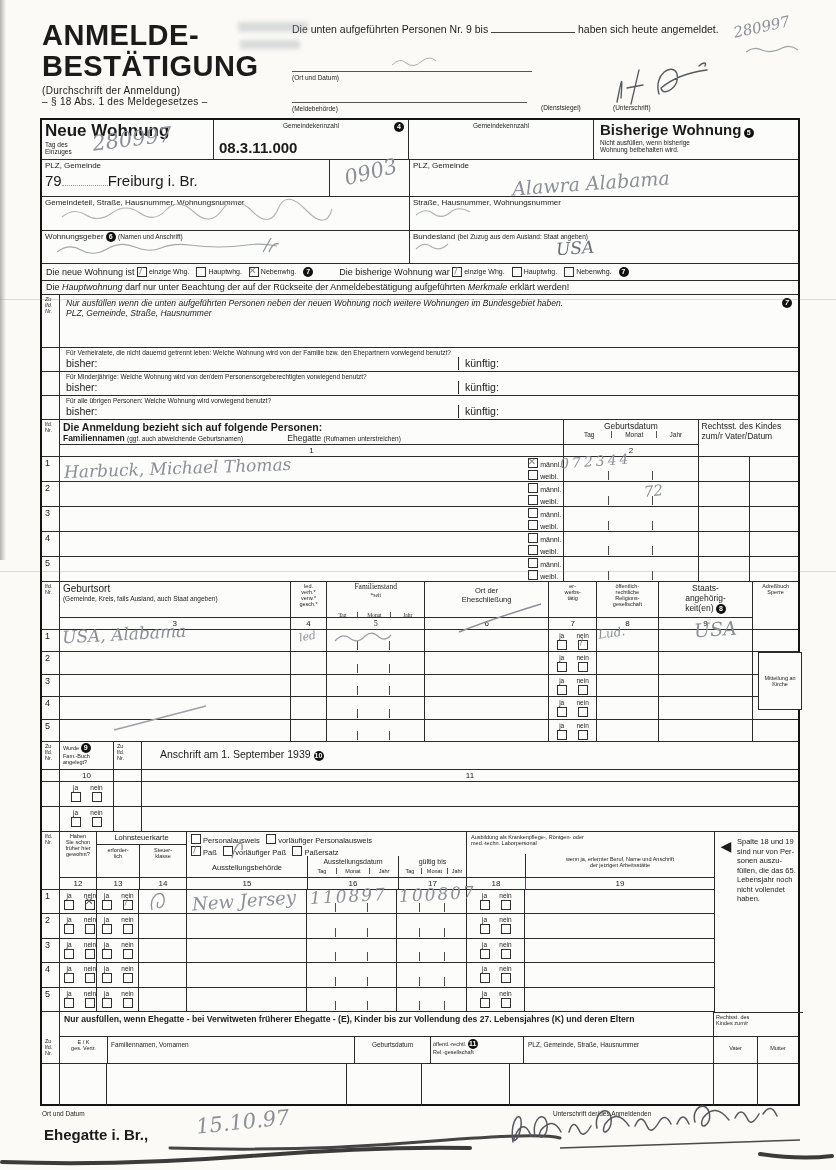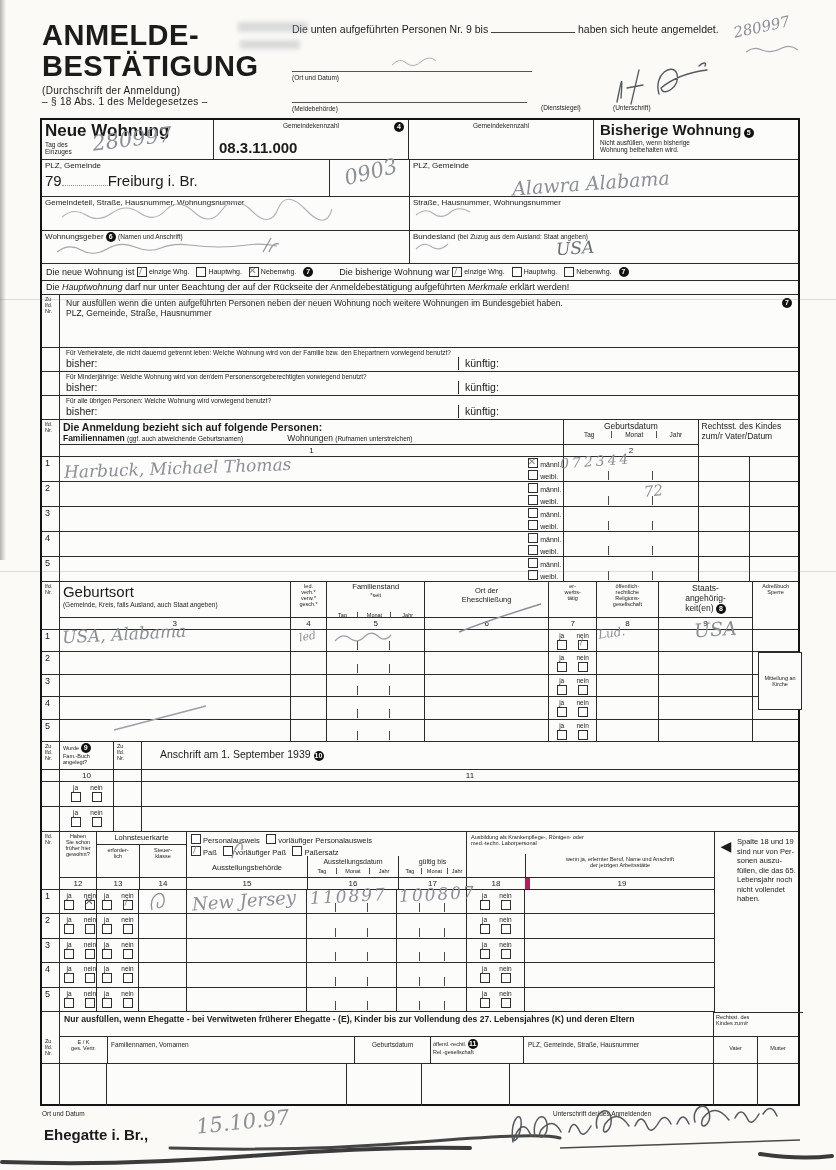--- a/index.html
+++ b/index.html
@@ -151,21 +151,21 @@
         <span class="badge">7</span>
         <span style="width:26px;"></span>
         <span>Die bisherige Wohnung war</span>&nbsp;
         <span class="cb sl"></span><span class="cbl">einzige Whg.</span>
         <span class="cb"></span><span class="cbl">Hauptwhg.</span>
         <span class="cb"></span><span class="cbl">Nebenwhg.</span>
         <span class="badge">7</span>
       </div>
     </div>
 
-    <div class="band" style="top:175px;height:53px;">
+    <div class="band" style="top:175px;height:53px;font-style:italic;">
       <div class="c micro" style="width:18px;">
         <span>Zu</span><br><span>lfd.</span><br><span>Nr.</span>
       </div>
       <div class="c last" style="flex:1;font-size:8.5px;padding-left:6px;">
         <div style="margin-top:2px;">Nur ausfüllen wenn die unten aufgeführten Personen neben der neuen Wohnung noch weitere Wohnungen im Bundesgebiet haben.</div>
         <div>PLZ, Gemeinde, Straße, Hausnummer</div>
         <span class="badge" style="position:absolute;right:6px;top:3px;">7</span>
       </div>
     </div>
 
@@ -202,21 +202,21 @@
 
     <div class="band" style="top:300px;height:37px;">
       <div class="c micro" style="width:18px;">
         <span>lfd.</span><br><span>Nr.</span>
       </div>
       <div class="c" style="width:507px;">
         <div class="b" style="font-size:10.5px;">Die Anmeldung bezieht sich auf folgende Personen:</div>
         <div style="margin-top:0;">
           <span class="b" style="font-size:8.5px;">Familiennamen</span>
           <span class="tiny">(ggf. auch abweichende Geburtsnamen)</span>
-          <span style="display:inline-block;margin-left:42px;font-size:8.5px;">Wohnungen</span>
+          <span style="display:inline-block;margin-left:42px;font-size:8.5px;">Ehegatte</span>
           <span class="tiny">(Rufnamen unterstreichen)</span>
         </div>
         <div class="hnum">1</div>
       </div>
       <div class="c" style="width:135px;">
         <div class="ctr" style="font-size:8.5px;">Geburtsdatum</div>
         <div class="tiny" style="display:flex;text-align:center;margin-top:0;">
           <span style="width:44px;border-right:1px solid #555;">Tag</span>
           <span style="width:44px;border-right:1px solid #555;">Monat</span>
           <span style="flex:1;">Jahr</span>
@@ -307,29 +307,29 @@
           </div>
         <div class="c last" style="width:100px;">
             <span style="position:absolute;left:50px;top:0;bottom:0;border-left:1px solid #2b2b2b;"></span>
           </div>
       </div>
     </div>
 
     <div class="band" style="top:462px;height:48px;">
       <div class="c micro" style="width:18px;"><span>lfd.</span><br><span>Nr.</span></div>
       <div class="c" style="width:232px;">
-        <div style="font-size:15px;">Geburtsort</div>
+        <div style="font-size:10px;">Geburtsort</div>
         <div class="tiny">(Gemeinde, Kreis, falls Ausland, auch Staat angeben)</div>
         <div class="hnum">3</div>
       </div>
       <div class="c micro ctr" style="width:37px;">
         <span>led.</span><br><span>verh.*</span><br><span>verw.*</span><br><span>gesch.*</span>
         <div class="hnum">4</div>
       </div>
-      <div class="c ctr" style="width:98px;">
+      <div class="c ctr" style="width:98px;font-family:Liberation Serif, serif;">
         <div style="font-size:7.5px;">Familienstand</div>
         <div class="micro">*seit</div>
         <div class="micro" style="display:flex;text-align:center;position:absolute;bottom:11px;left:0;right:0;">
           <span style="width:30px;border-right:1px solid #555;">Tag</span>
           <span style="width:32px;border-right:1px solid #555;">Monat</span>
           <span style="flex:1;">Jahr</span>
         </div>
         <div class="hnum">5</div>
       </div>
       <div class="c ctr" style="width:125px;">
@@ -545,21 +545,21 @@
           <span style="flex:1;">17</span>
         </div>
       </div>
       <div class="c last" style="flex:1;padding:0;">
         <div class="micro" style="padding:2px 4px 0 4px;"><span>Ausbildung als Krankenpflege-, Röntgen- oder</span><br><span>med.-techn. Laborpersonal</span></div>
         <div style="display:flex;position:absolute;left:0;right:0;bottom:11px;top:22px;">
           <div style="width:58px;border-right:1px solid #2b2b2b;"></div>
           <div class="micro ctr" style="flex:1;padding-top:2px;"><span>wenn ja, erlernter Beruf, Name und Anschrift</span><br><span>der jetzigen Arbeitsstätte</span></div>
         </div>
         <div class="hnum" style="display:flex;padding:0;">
-          <span style="width:58px;border-right:5px solid #be185d;">18</span>
+          <span style="width:58px;border-right:1px solid #be185d;">18</span>
           <span style="flex:1;">19</span>
         </div>
       </div>
     </div>
 
     <div class="abs" style="left:672px;top:712px;width:88px;height:180px;border-left:1px solid #2b2b2b;border-bottom:1px solid #2b2b2b;display:flex;">
       <div style="width:22px;display:flex;align-items:flex-start;justify-content:center;padding-top:6px;font-size:14px;">◀</div>
       <div style="flex:1;font-size:7.5px;line-height:9.5px;padding:5px 4px 0 0;">Spalte 18 und 19 sind nur von Per­sonen auszu­füllen, die das 65. Le­bens­jahr noch nicht vollen­det haben.</div>
     </div>
 

